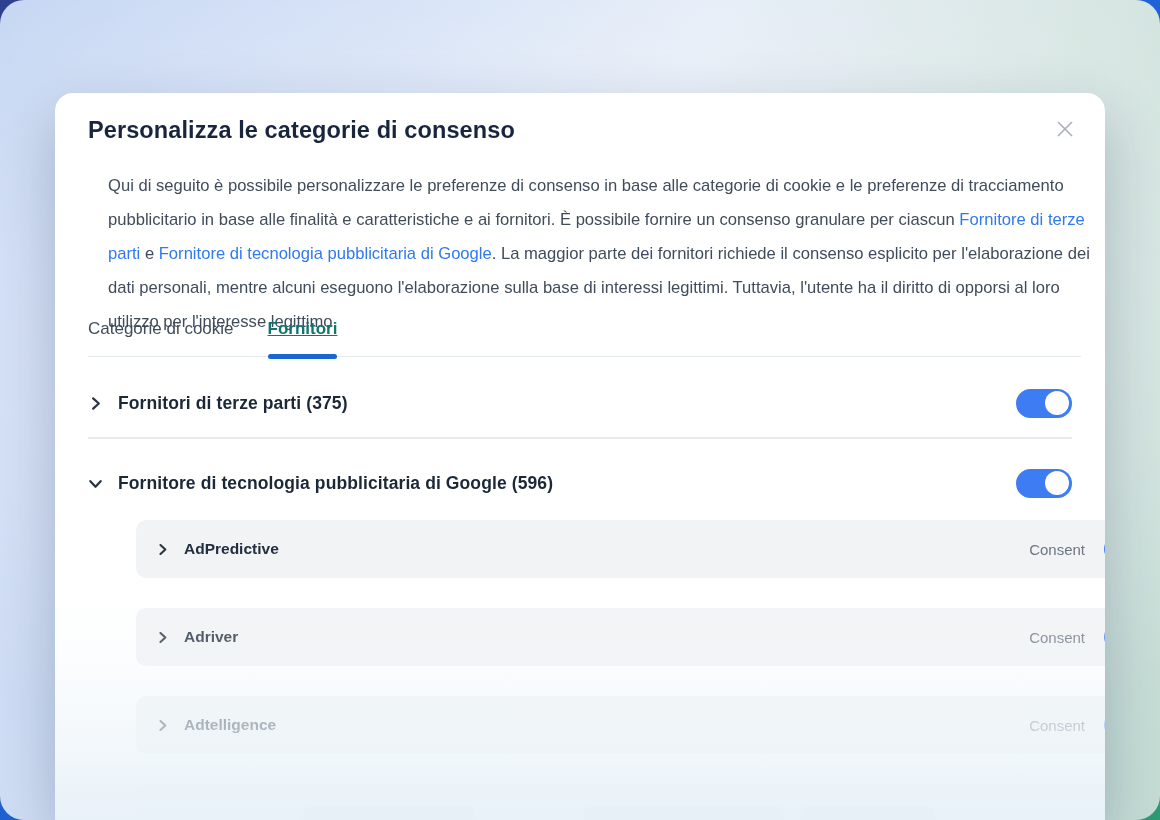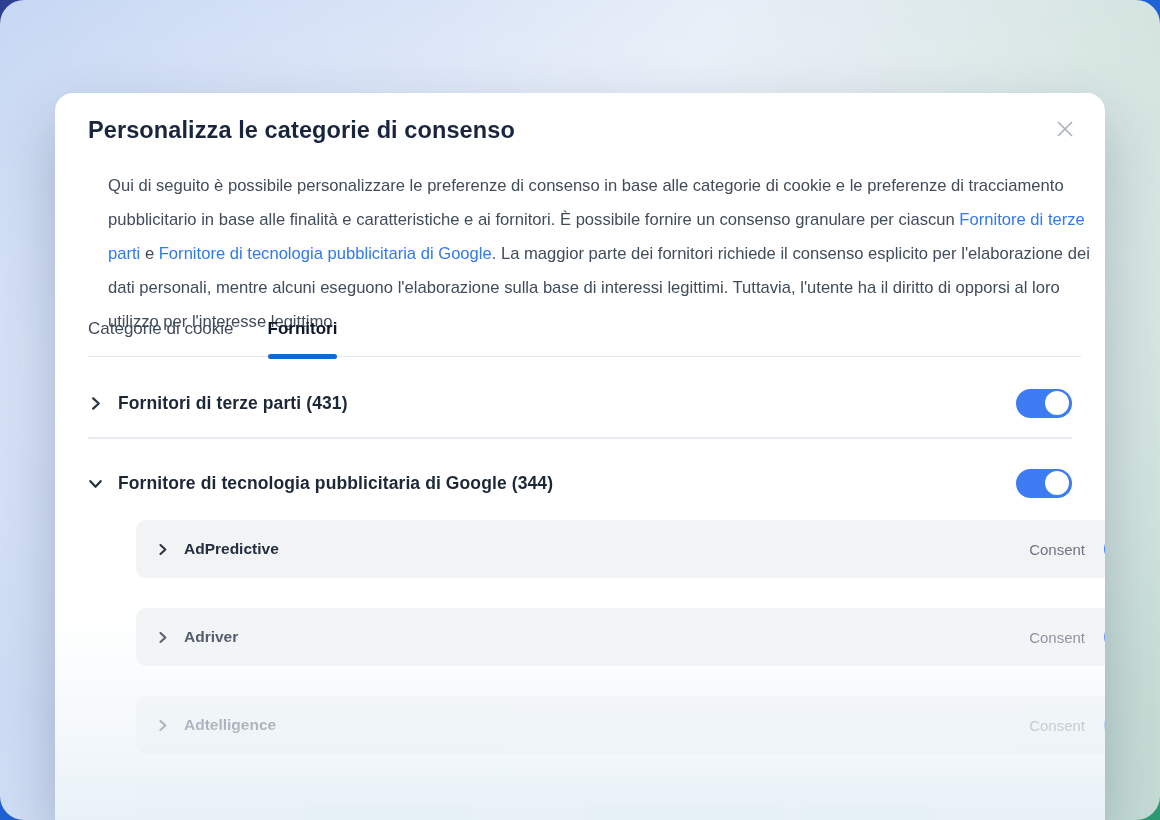--- a/index.html
+++ b/index.html
@@ -34,21 +34,21 @@
   }
   .description a { color:#3079f0; text-decoration:none; cursor:pointer; }
   .tabs {
     position:absolute; left:33px; right:24px; top:226px;
     display:flex; gap:34px; border-bottom:1.5px solid #e4e9ef;
   }
   .tab {
     position:relative; font-size:17px; color:#414c5b; padding-bottom:17px; cursor:pointer;
     white-space:nowrap;
   }
-  .tab.active { color:#0f172a; font-weight:bold; }
+  .tab.active { color:#0f766e; font-weight:bold;text-decoration:underline; }
   .tab.active::after {
     content:""; position:absolute; left:0; right:0; bottom:-3px; height:5px;
     border-radius:3px; background:#1a66d1;
   }
   .section-row {
     position:absolute; left:33px; right:33px; height:44px;
     display:flex; align-items:center; cursor:pointer;
   }
   .section-row.r1 { top:288px; }
   .section-row.r2 { top:368px; }
@@ -112,33 +112,33 @@
       <div class="tab">Categorie di cookie</div>
       <div class="tab active">Fornitori</div>
     </div>
 
     <div class="section-row r1">
       <span class="section-chevron">
         <svg width="15" height="15" viewBox="0 0 16 16">
             <path d="M5.5 2.5 L11.5 8 L5.5 13.5" fill="none" stroke="currentColor" stroke-width="2.4" stroke-linecap="round" stroke-linejoin="round"></path>
           </svg>
       </span>
-      <span class="section-label">Fornitori di terze parti (431)</span>
+      <span class="section-label">Fornitori di terze parti (375)</span>
       <span class="tgl"></span>
     </div>
 
     <div class="divider"></div>
 
     <div class="section-row r2">
       <span class="section-chevron">
         <svg width="15" height="15" viewBox="0 0 16 16">
             <path d="M2.5 5.5 L8 11.5 L13.5 5.5" fill="none" stroke="currentColor" stroke-width="2.4" stroke-linecap="round" stroke-linejoin="round"></path>
           </svg>
       </span>
-      <span class="section-label">Fornitore di tecnologia pubblicitaria di Google (344)</span>
+      <span class="section-label">Fornitore di tecnologia pubblicitaria di Google (596)</span>
       <span class="tgl"></span>
     </div>
 
     <div class="vendor-card v1">
       <span class="vendor-chevron">
         <svg width="13" height="13" viewBox="0 0 16 16">
             <path d="M5.5 2.5 L11.5 8 L5.5 13.5" fill="none" stroke="currentColor" stroke-width="2.6" stroke-linecap="round" stroke-linejoin="round"></path>
           </svg>
       </span>
       <span class="vendor-name">AdPredictive</span>

